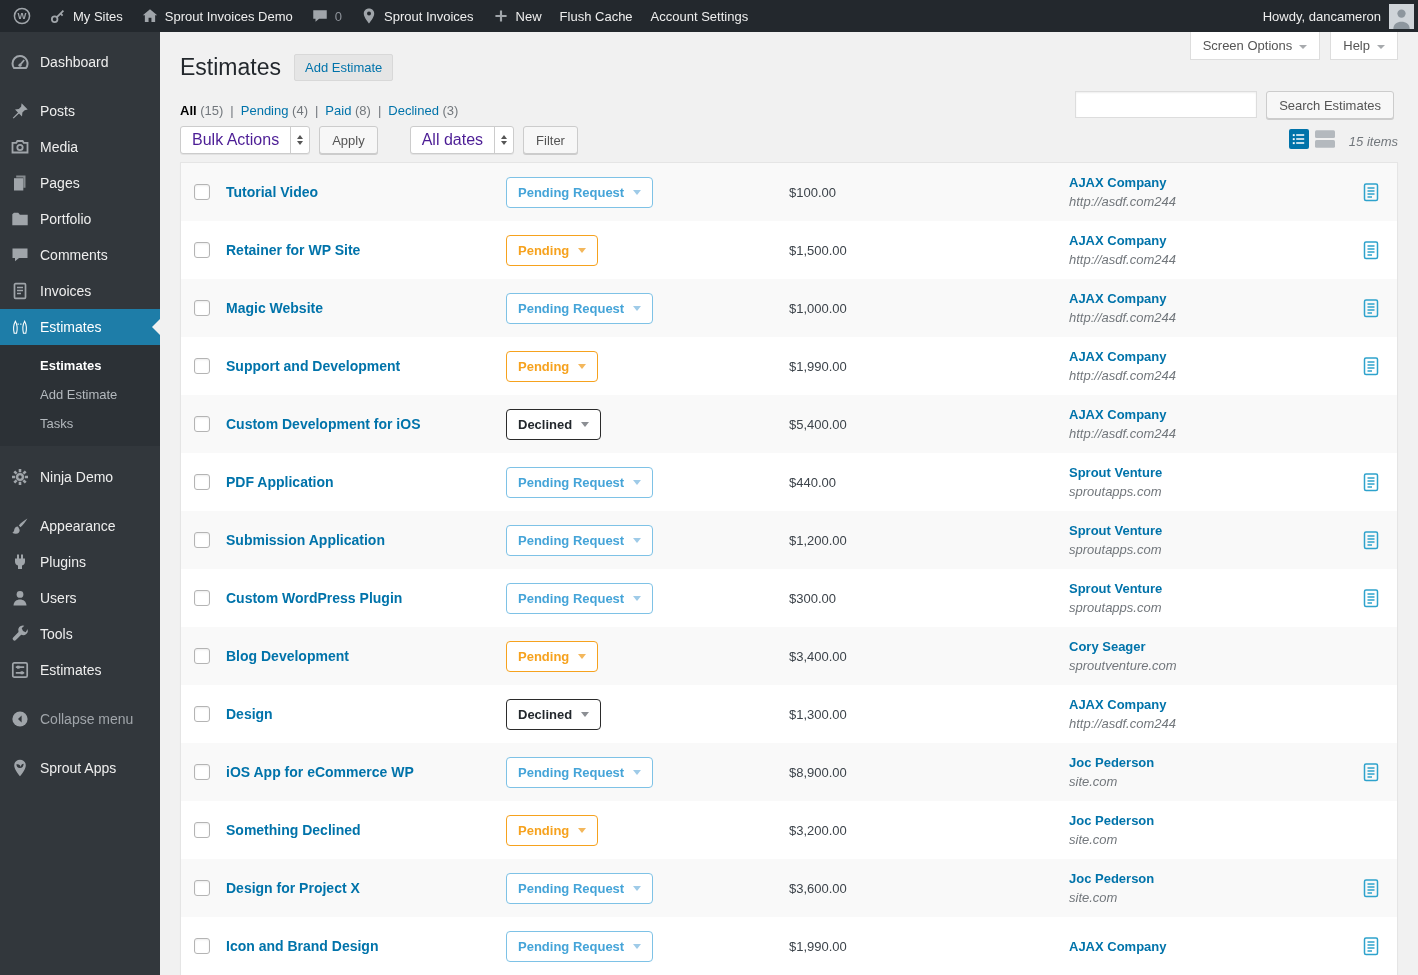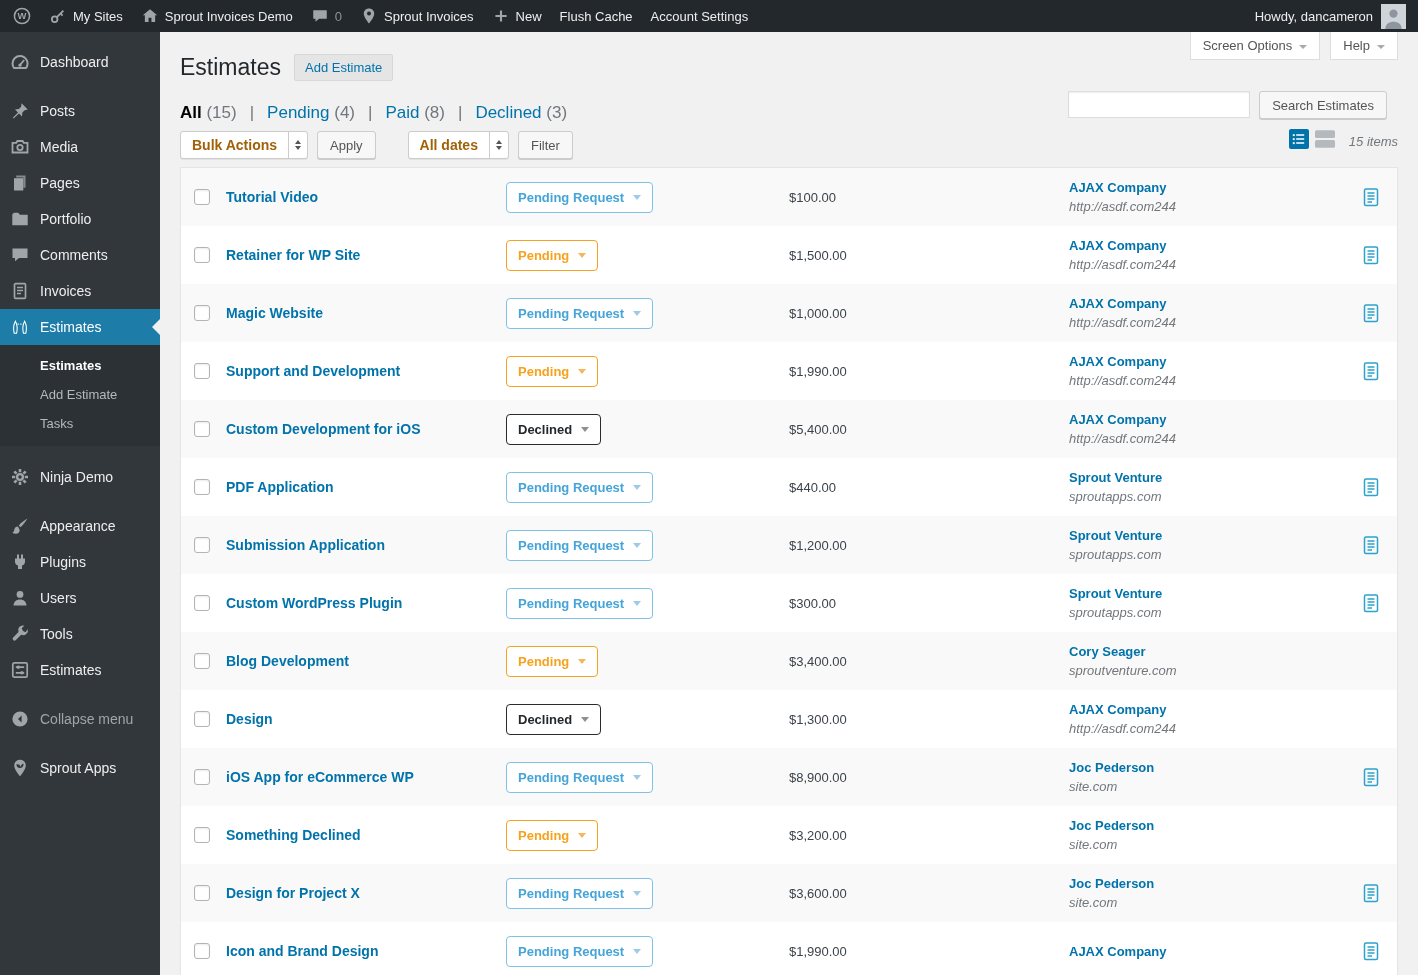--- a/index.html
+++ b/index.html
@@ -9,21 +9,21 @@
 
   
   #adminbar { position:absolute; top:0; left:0; width:1418px; height:32px;
     background:#23282d; display:flex; align-items:center; color:#eee; z-index:60; padding-left:4px; }
   .ab-item { display:flex; align-items:center; gap:6px; padding:0 9px; height:32px;
     color:#eee; font-size:13px; cursor:pointer; white-space:nowrap; }
   .ab-icon { width:18px; height:18px; color:#a0a5aa; display:inline-flex; }
   .ab-icon svg { width:100%; height:100%; }
   .ab-label.muted { color:#8d9299; }
   .ab-spacer { flex:1; }
-  .ab-howdy { display:flex; align-items:center; gap:8px; padding:0 12px 0 8px; height:17px; cursor:pointer; }
+  .ab-howdy { display:flex; align-items:center; gap:8px; padding:0 4px 0 8px; height:17px; cursor:pointer; }
   .ab-avatar { width:25px; height:25px; display:inline-flex; }
 
   
   #sidebar { position:absolute; top:32px; left:0; width:160px; height:943px;
     background:#32373c; color:#eee; font-size:14px; padding-top:12px; }
   .menu-item { display:flex; align-items:center; gap:10px; padding:8px 8px 8px 10px;
     position:relative; cursor:pointer; line-height:18px; }
   .menu-item .mi-icon { width:20px; height:20px; color:#a0a5aa; flex:none; display:flex; }
   .menu-item .mi-icon svg { width:100%; height:100%; }
   .menu-item.muted > .mi-label { color:#a0a5aa; }
@@ -37,49 +37,49 @@
   .submenu-item.current { color:#fff; font-weight:bold; }
 
   
   #content { margin-left:160px; position:relative; padding:53px 20px 0 20px; }
 
   #screen-tabs { position:absolute; top:32px; right:20px; display:flex; gap:10px; }
   .tab-box { background:#fff; border:1px solid #ddd; border-top:none; padding:6px 12px;
     color:#555; display:flex; align-items:center; gap:7px; cursor:pointer; font-size:13px; }
   .caret-down { width:0; height:0; border:4px solid transparent; border-top-color:#a7aaad; margin-top:7px; }
 
-  #search-row { position:absolute; top:91px; right:31px; display:flex; gap:9px; }
+  #search-row { position:absolute; top:91px; right:24px; display:flex; gap:9px; }
   #search-input { width:182px; height:27px; border:1px solid #ddd; background:#fff;
     box-shadow:inset 0 1px 2px rgba(0,0,0,.07); padding:0 7px; font:inherit; }
   .btn { background:#f7f7f7; border:1px solid #ccc; border-radius:3px; color:#555;
     padding:0 12px; height:28px; font-size:13px; cursor:pointer; box-shadow:0 1px 0 #ccc; }
 
   #view-row { position:absolute; top:129px; right:20px; display:flex; align-items:flex-end; gap:6px; }
   .view-icon { width:20px; height:20px; display:flex; cursor:pointer; }
   .view-icon svg { width:100%; height:100%; }
   .view-icon.active-view { color:#0073aa; }
   .view-icon.inactive-view { color:#b4b9be; }
   .items-count { font-style:italic; font-size:13px; color:#72777c; margin-left:8px; }
 
   .title-row { display:flex; align-items:center; gap:13px; }
   h1 { font-size:23px; font-weight:400; color:#23282d; margin:0; line-height:29px; }
   .add-btn { background:#e5e5e5; border:1px solid #d8d8d8; border-radius:2px; color:#0073aa;
     font-size:13px; padding:5px 10px; cursor:pointer; font-family:inherit; }
 
-  .subsubsub { margin-top:21px; font-size:17px; display:flex; gap:13px; align-items:center; }
+  .subsubsub { margin-top:21px; font-size:13px; display:flex; gap:7px; align-items:center; }
   .filter-link { color:#0073aa; cursor:pointer; }
   .filter-link.active { color:#000; font-weight:bold; cursor:default; }
   .filter-count { color:#72777c; font-weight:normal; }
   .pipe { color:#72777c; }
 
   .tablenav { margin-top:8px; display:flex; gap:9px; align-items:center; }
   .nav-gap { width:14px; }
   .select { display:flex; align-items:center; background:#fff; border:1px solid #ccc;
     border-radius:3px; height:28px; cursor:pointer; box-shadow:0 1px 0 rgba(0,0,0,.06); }
-  .select-label { padding:0 11px; color:#a16207; font-size:14px;font-weight:bold; }
+  .select-label { padding:0 11px; color:#4c1d95; font-size:16px; }
   .select-stepper { border-left:1px solid #ccc; height:100%; display:flex; flex-direction:column;
     justify-content:center; align-items:center; padding:0 6px; gap:2px; }
   .tri-up { width:0; height:0; border:3.5px solid transparent; border-bottom:4.5px solid #555; }
   .tri-down { width:0; height:0; border:3.5px solid transparent; border-top:4.5px solid #555; }
 
   
   .table { margin-top:8px; background:#fff; border:1px solid #e5e5e5;
     box-shadow:0 1px 1px rgba(0,0,0,.04); width:1218px; }
   .thead { display:flex; align-items:center; height:29px; border-bottom:1px solid #e1e1e1;
     font-size:14px; color:#32373c; background:#fff; }

